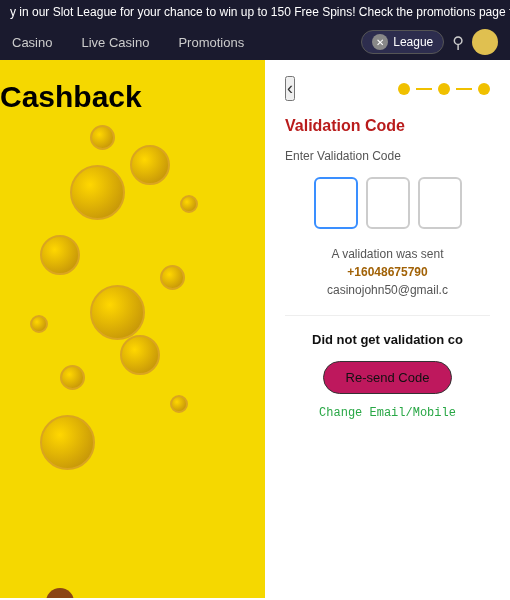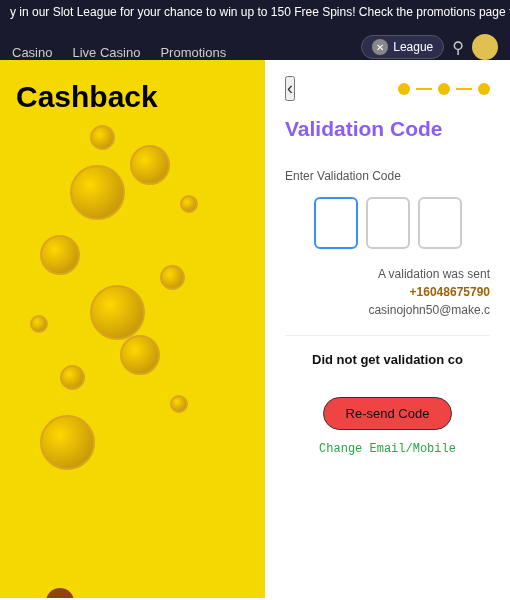--- a/index.html
+++ b/index.html
@@ -18,24 +18,24 @@
       font-size: 12px;
       padding: 5px 10px;
       white-space: nowrap;
       overflow: hidden;
     }
 
     
     .nav {
       background: #1a1a2e;
       display: flex;
-      align-items: flex-end;
+      align-items: center;
       padding: 0 12px;
       height: 36px;
-      gap: 20px;
+      gap: 29px;
     }
     .nav-link {
       color: #ccc;
       font-size: 13px;
       cursor: pointer;
       text-decoration: none;
     }
     .nav-right {
       margin-left: auto;
       display: flex;
@@ -91,21 +91,21 @@
     .left-panel {
       width: 265px;
       background: #f5d800;
       position: relative;
       overflow: hidden;
       flex-shrink: 0;
     }
     .cashback-title {
       position: absolute;
       top: 20px;
-      left: 16px;
+      left: 0;
       font-size: 30px;
       font-weight: 900;
       color: #000;
       z-index: 2;
     }
 
     
     .coin {
       position: absolute;
       border-radius: 50%;
@@ -158,24 +158,24 @@
       background: #f0c000;
     }
     .dot-line {
       width: 16px;
       height: 2px;
       background: #f0c000;
     }
 
     
     .section-title {
-      font-size: 21px;
+      font-size: 16px;
       font-weight: 700;
-      color: #8b5cf6;
-      margin-bottom: 28px;
+      color: #b91c1c;
+      margin-bottom: 14px;
     }
     .section-subtitle {
       font-size: 12px;
       color: #555;
       margin-bottom: 14px;
     }
 
     
     .code-inputs {
       display: flex;
@@ -194,59 +194,59 @@
       color: #333;
     }
     .code-box:nth-child(1) { border-color: #3a8fff; }
     .code-box:nth-child(2) { border-color: #ccc; }
     .code-box:nth-child(3) { border-color: #ccc; }
 
     
     .sent-msg {
       font-size: 12px;
       color: #555;
-      text-align: right;
+      text-align: center;
       margin-bottom: 2px;
       line-height: 1.5;
     }
     .sent-number {
       font-weight: 600;
       color: #a16207;
     }
 
     .divider {
       border: none;
       border-top: 1px solid #eee;
       margin: 16px 0;
     }
 
     
     .did-not-get {
       text-align: center;
-      margin-bottom: 30px;
+      margin-bottom: 14px;
     }
     .did-not-get-title {
       font-size: 13px;
       font-weight: 700;
       color: #111;
       margin-bottom: 6px;
     }
     .did-not-get-text {
       font-size: 11px;
       color: #666;
       line-height: 1.5;
     }
 
     
     .resend-btn {
       display: block;
       margin: 0 auto 12px;
       border: 1.5px solid #333;
       border-radius: 22px;
-      background: #ef4444;
+      background: #be185d;
       padding: 8px 22px;
       font-size: 13px;
       font-weight: 500;
       cursor: pointer;
       color: #111;
     }
 
     
     .change-link {
       display: block;
@@ -327,21 +327,21 @@
 
     <div class="code-inputs">
       <input class="code-box" maxlength="1" type="text" style="">
       <input class="code-box" maxlength="1" type="text" style="">
       <input class="code-box" maxlength="1" type="text" style="">
     </div>
 
     <div class="sent-msg">
       <span>A validation was sent</span><br>
       <span class="sent-number">+16048675790</span><br>
-      <span>casinojohn50@make.c</span>
+      <span>casinojohn50@gmail.c</span>
     </div>
 
     <hr class="divider">
 
     <div class="did-not-get">
       <div class="did-not-get-title">Did not get validation co</div>
     </div>
 
     <button class="resend-btn">Re-send Code</button>
 

